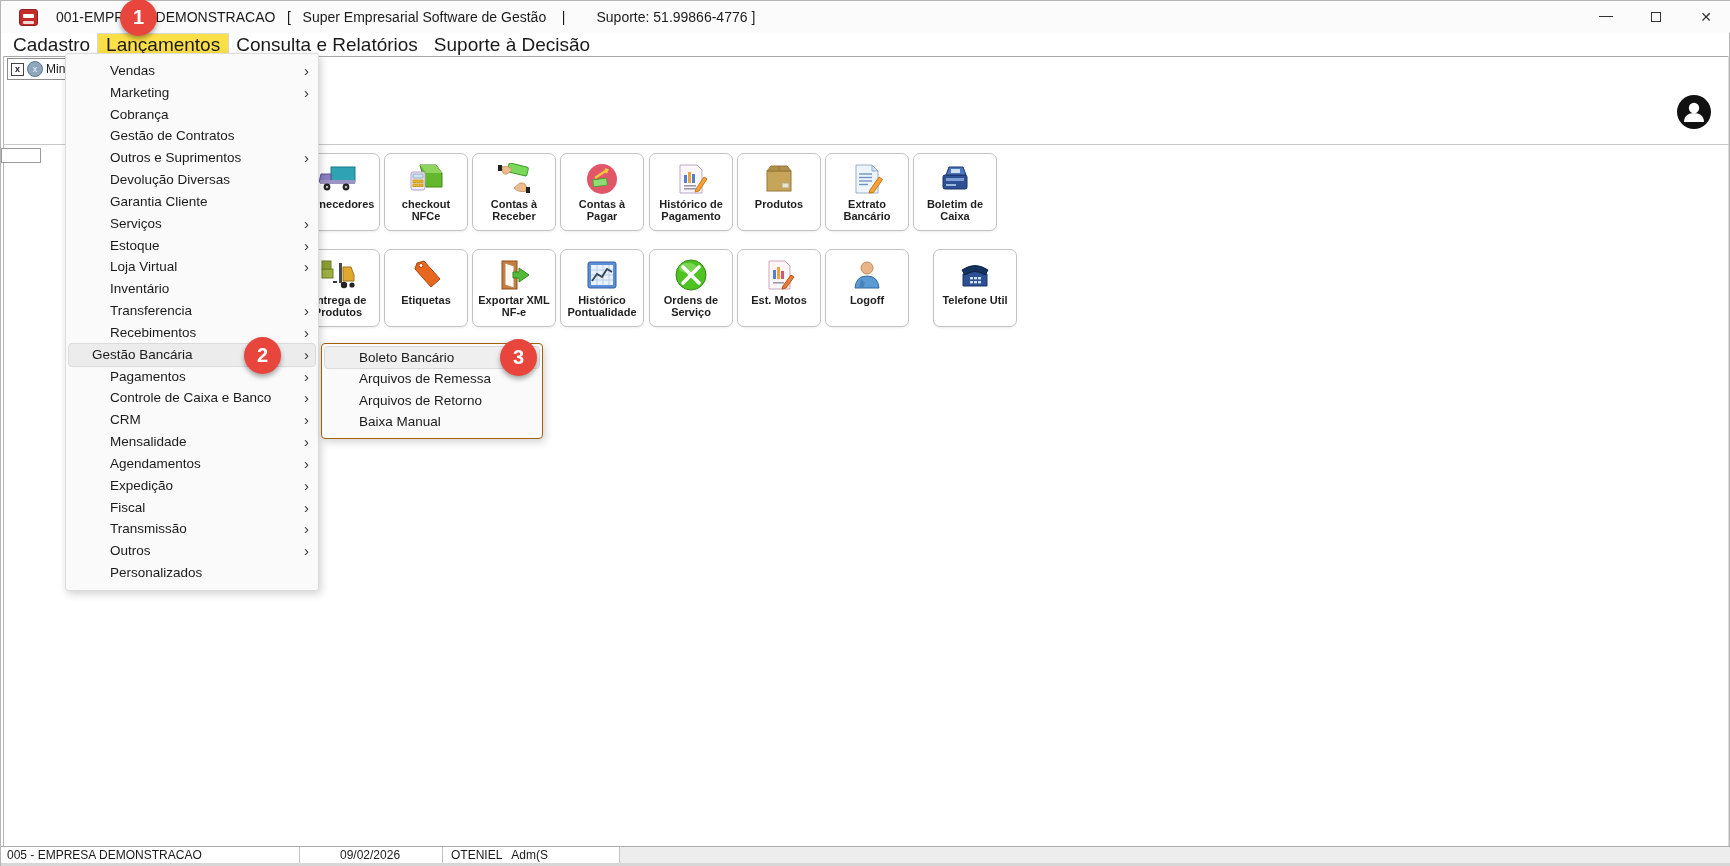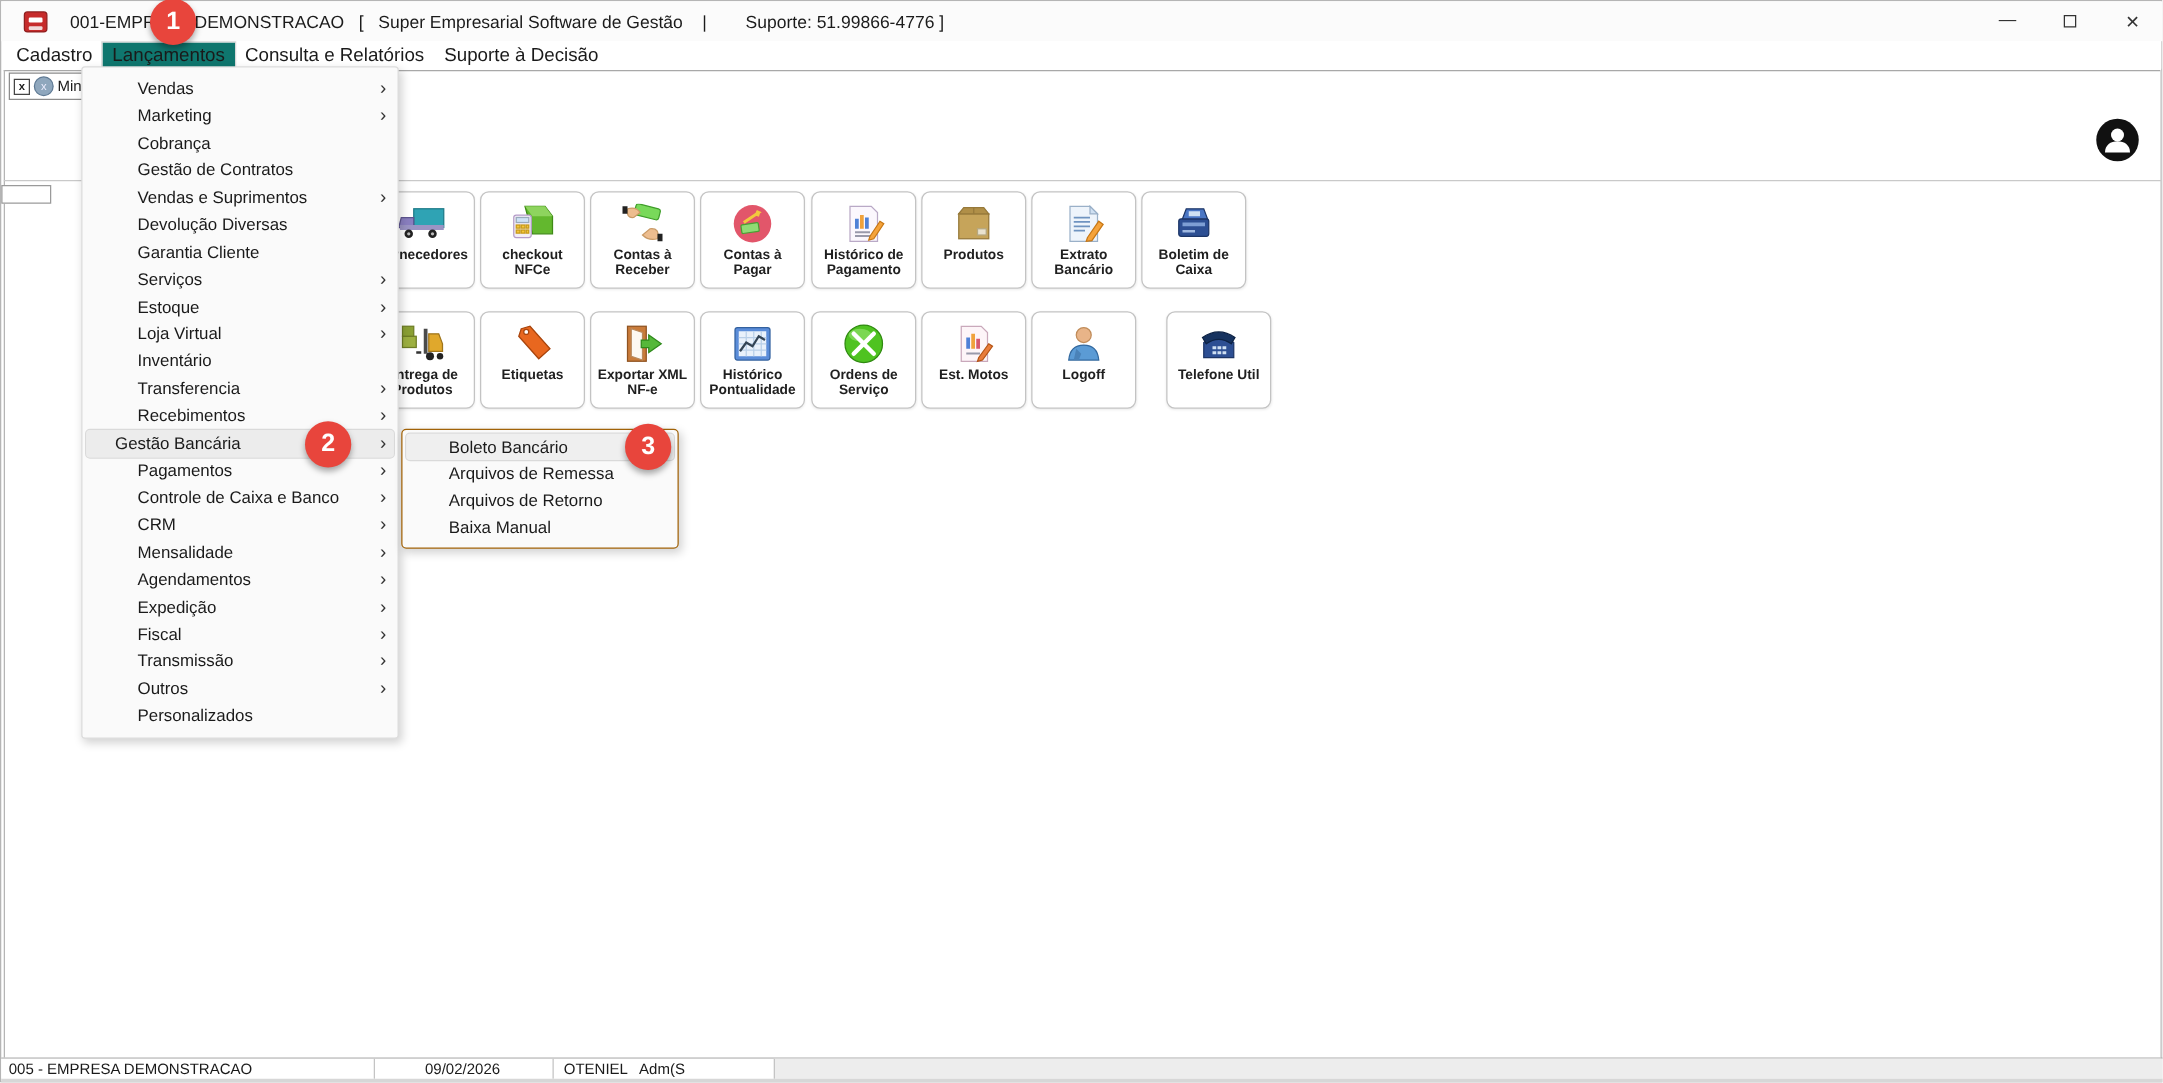--- a/index.html
+++ b/index.html
@@ -12,23 +12,23 @@
   #app-icon { position:absolute; left:18px; top:8px; width:19px; height:17px; background:#c62b2b; border-radius:3px; border:1px solid #8f1f1f; }
   #app-icon::before { content:""; position:absolute; left:3px; top:4px; width:11px; height:4px; background:#fff; border-radius:1px; }
   #app-icon::after { content:""; position:absolute; left:3px; top:11px; width:11px; height:3px; background:#f0d9d9; border-radius:1px; }
   #window-title { position:absolute; left:55px; top:0; height:32px; line-height:32px; font-size:14px; white-space:pre; color:#1b1b1b; }
   .winbtn { position:absolute; top:0; width:46px; height:32px; display:flex; align-items:center; justify-content:center; font-size:14px; color:#333; cursor:default; }
   #btn-min { left:1582px; } #btn-max { left:1632px; } #btn-close { left:1682px; }
   #btn-max span { display:inline-block; width:10px; height:10px; border:1px solid #333; }
   #btn-min span { position:relative; top:-2px; }
 
   
-  #menubar { position:absolute; left:2px; top:32px; width:1726px; height:22px; background:#fff; display:flex; align-items:center; padding-left:2px; font-size:15px; }
+  #menubar { position:absolute; left:2px; top:32px; width:1726px; height:22px; background:#fff; display:flex; align-items:center; padding-left:2px; font-size:19px; }
   .mbitem { padding:2px 8px; height:20px; line-height:17px; }
-  .mbitem.open { background:#0f766e; outline:1px solid #d8d8d8; }
+  .mbitem.open { background:#fde047; outline:1px solid #d8d8d8; }
 
   
   #topline { position:absolute; left:2px; top:55px; width:1726px; height:0; border-top:1px solid #a8a8a8; }
   #leftline { position:absolute; left:2px; top:55px; width:0; height:790px; border-left:1px solid #b5b5b5; }
   #rightline { position:absolute; left:1727px; top:55px; width:0; height:790px; border-left:1px solid #dcdcdc; }
 
   
   #tab { position:absolute; left:6px; top:57px; width:70px; height:22px; background:#fff; border:1px solid #8c8c8c; display:flex; align-items:center; gap:3px; padding:0 3px; z-index:5; overflow:hidden; }
   #tab-close { width:13px; height:13px; border:1px solid #444; font-size:9px; font-weight:bold; display:flex; align-items:center; justify-content:center; background:#fff; }
   #tab-circle { width:16px; height:16px; border-radius:50%; background:#8fa7bd; border:1px solid #5f7富A0; border:1px solid #5f7a94; color:#eef; font-size:9px; display:flex; align-items:center; justify-content:center; }
@@ -353,21 +353,21 @@
         </svg>
     </span>
     <span class="tlabel">Telefone Util</span>
   </div>
 
   <div id="dropdown">
     <div class="mi"><span>Vendas</span><span class="chev">›</span></div>
     <div class="mi"><span>Marketing</span><span class="chev">›</span></div>
     <div class="mi"><span>Cobrança</span></div>
     <div class="mi"><span>Gestão de Contratos</span></div>
-    <div class="mi"><span>Vendas e Suprimentos</span><span class="chev">›</span></div>
+    <div class="mi"><span>Outros e Suprimentos</span><span class="chev">›</span></div>
     <div class="mi"><span>Devolução Diversas</span></div>
     <div class="mi"><span>Garantia Cliente</span></div>
     <div class="mi"><span>Serviços</span><span class="chev">›</span></div>
     <div class="mi"><span>Estoque</span><span class="chev">›</span></div>
     <div class="mi"><span>Loja Virtual</span><span class="chev">›</span></div>
     <div class="mi"><span>Inventário</span></div>
     <div class="mi"><span>Transferencia</span><span class="chev">›</span></div>
     <div class="mi"><span>Recebimentos</span><span class="chev">›</span></div>
     <div class="mi hl"><span>Gestão Bancária</span><span class="chev">›</span></div>
     <div class="mi"><span>Pagamentos</span><span class="chev">›</span></div>

